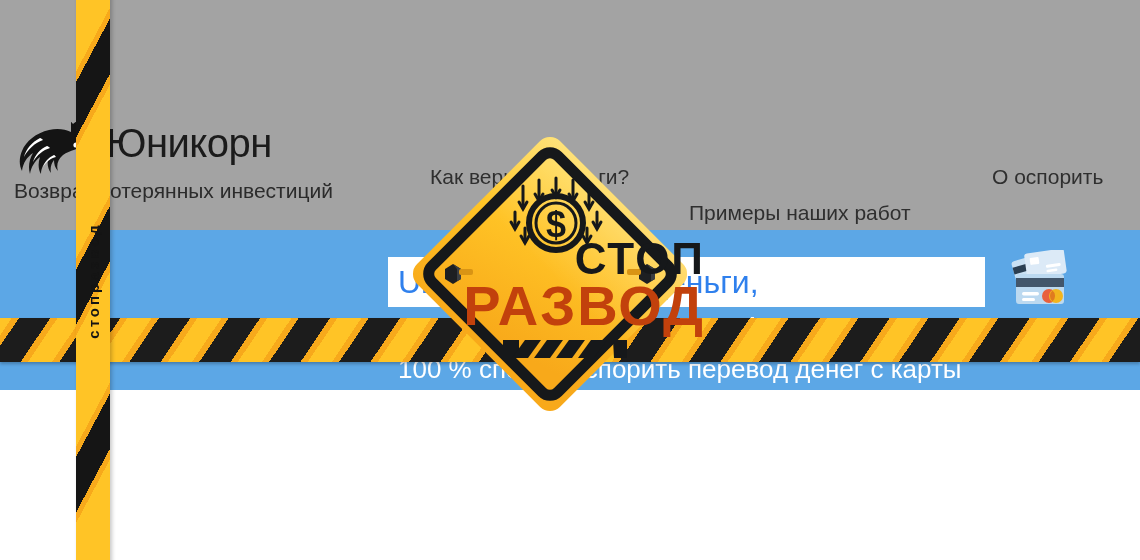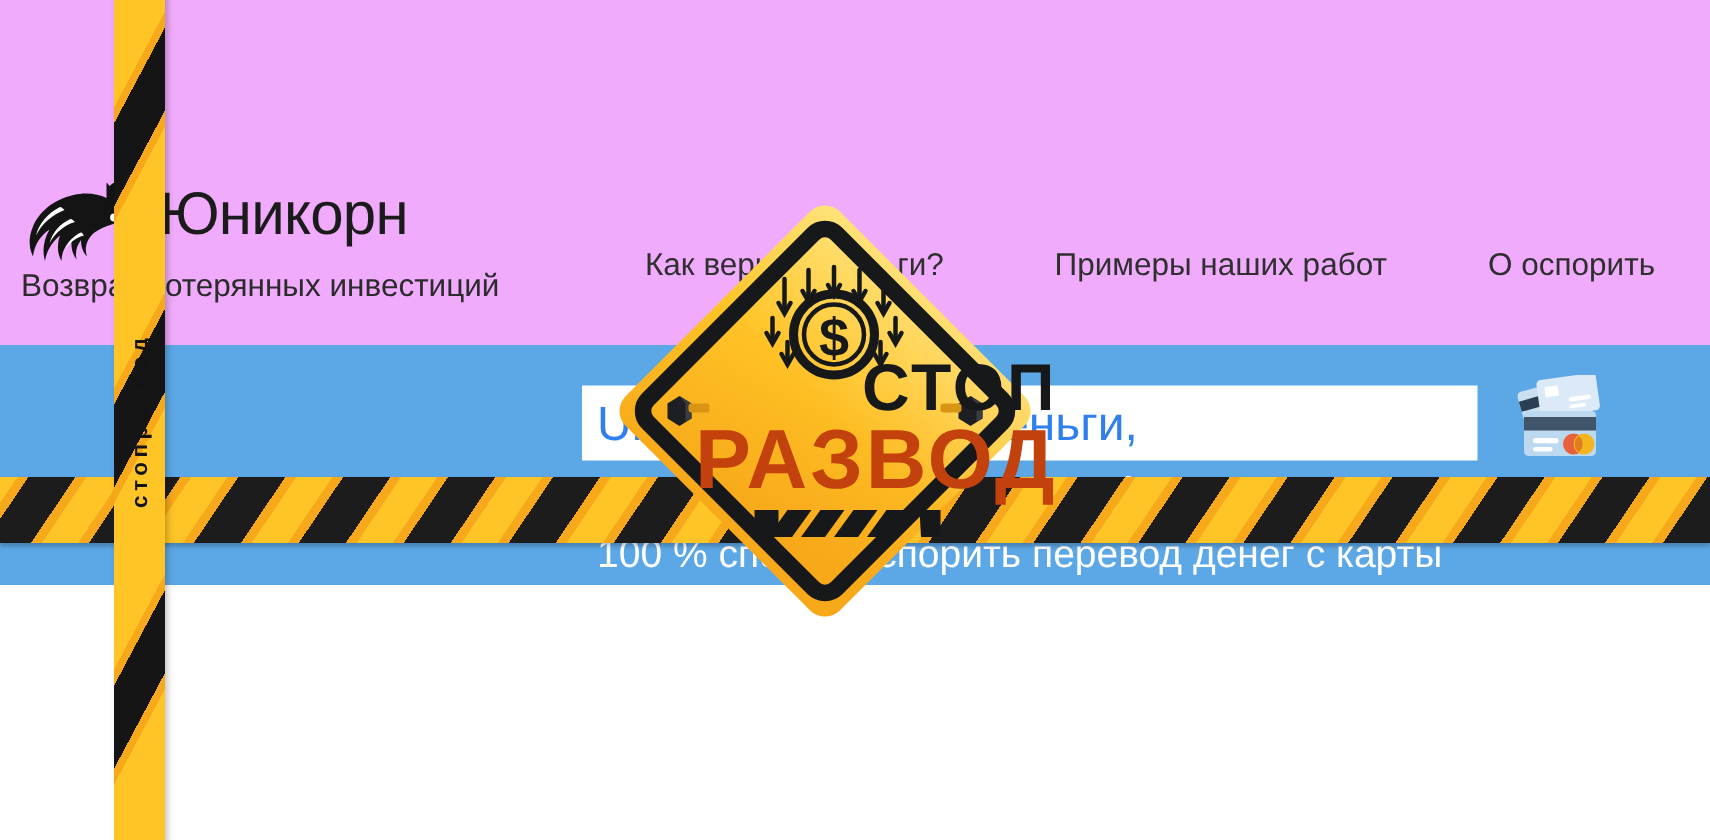--- a/index.html
+++ b/index.html
@@ -4,40 +4,40 @@
 <style>
   html,body{margin:0;padding:0;}
   body{
     width:1140px;height:560px;overflow:hidden;position:relative;
     background:#ffffff;
     font-family:"Liberation Sans","DejaVu Sans",sans-serif;
   }
   .stage{position:absolute;inset:0;width:1140px;height:560px;overflow:hidden;}
 
   
-  .header{position:absolute;left:0;top:0;width:1140px;height:230px;background:#f0abfc;}
+  .header{position:absolute;left:0;top:0;width:1140px;height:230px;background:#a3a3a3;}
   .brand{position:absolute;left:8px;top:118px;width:330px;height:100px;}
   .brand-logo{position:absolute;left:6px;top:4px;width:86px;height:66px;}
   .brand-name{
     position:absolute;left:98px;top:5px;
     font-size:40px;color:#1b1b1b;letter-spacing:-0.5px;line-height:1;
     white-space:nowrap;
   }
   .brand-tag{
     position:absolute;left:6px;top:62px;
     font-size:21px;color:#2b2b2b;white-space:nowrap;line-height:1;
   }
 
   .nav{position:absolute;left:400px;top:163px;width:740px;height:34px;}
   .nav-item{
     position:absolute;top:0;font-size:21px;color:#2f2f2f;white-space:nowrap;
     line-height:1.35;
   }
   .nav-0{left:30px;}
-  .nav-1{left:303px;}
+  .nav-1{left:289px;margin-top:36px;}
   .nav-2{left:592px;}
 
   
   .banner{position:absolute;left:0;top:230px;width:1140px;height:160px;background:#5ca7e6;}
 
   .headline-box{
     position:absolute;left:388px;top:27px;width:597px;height:50px;
     background:#ffffff;
   }
   .headline-1{

